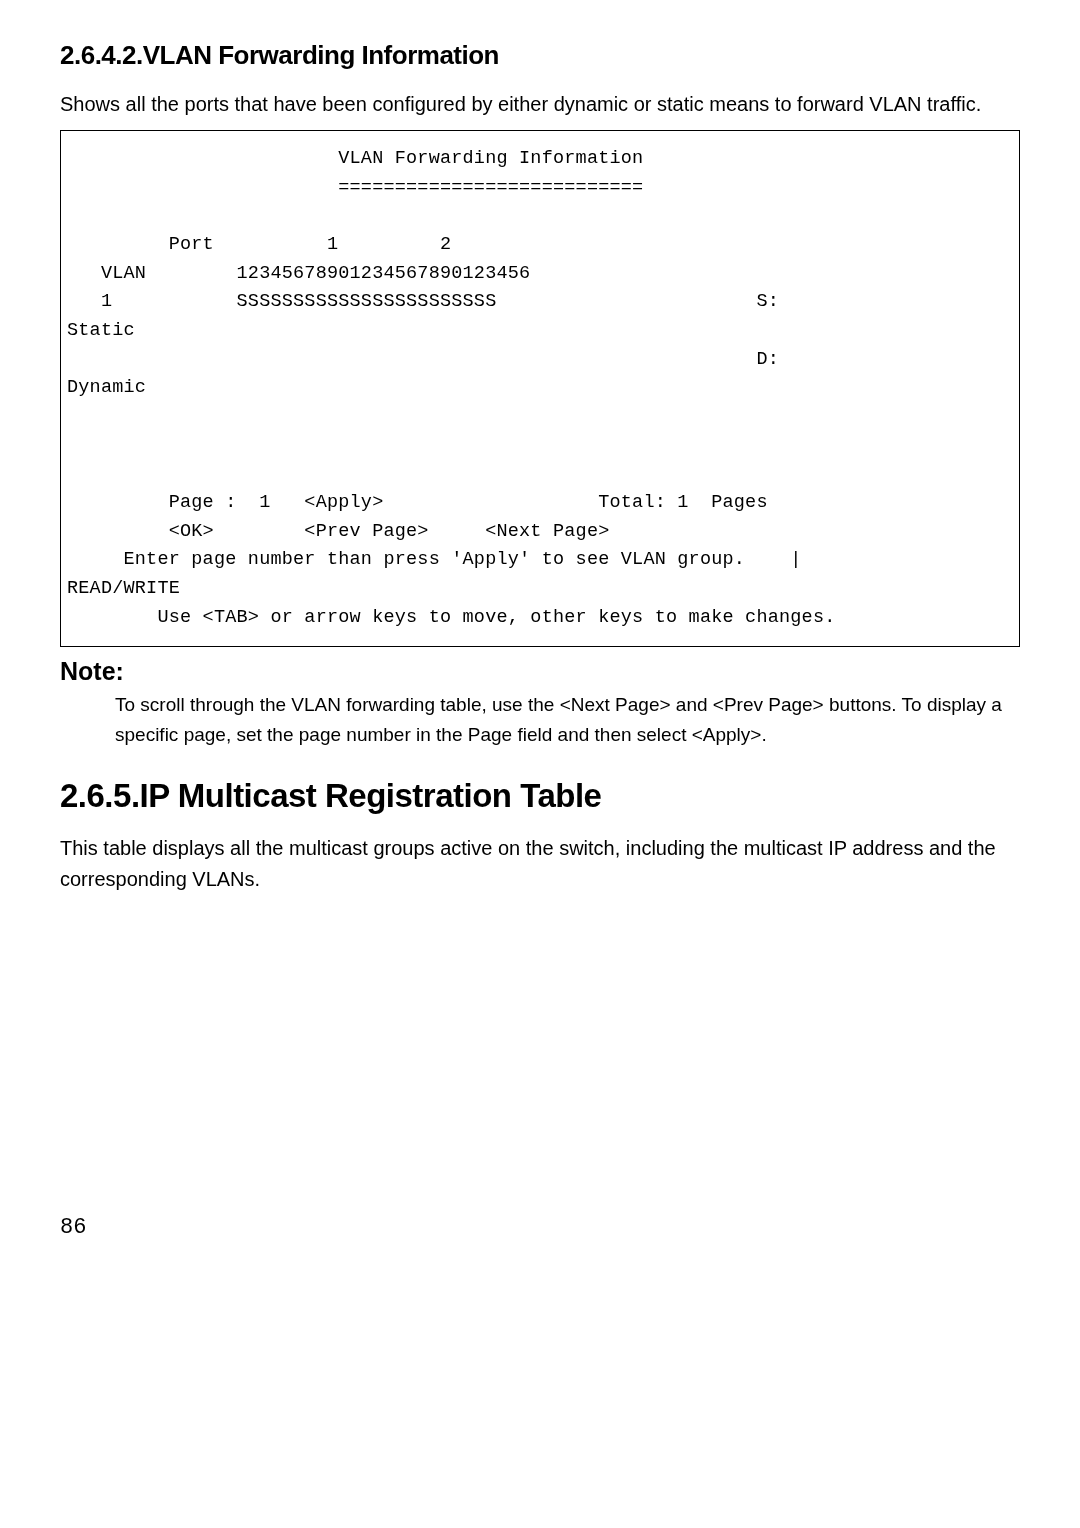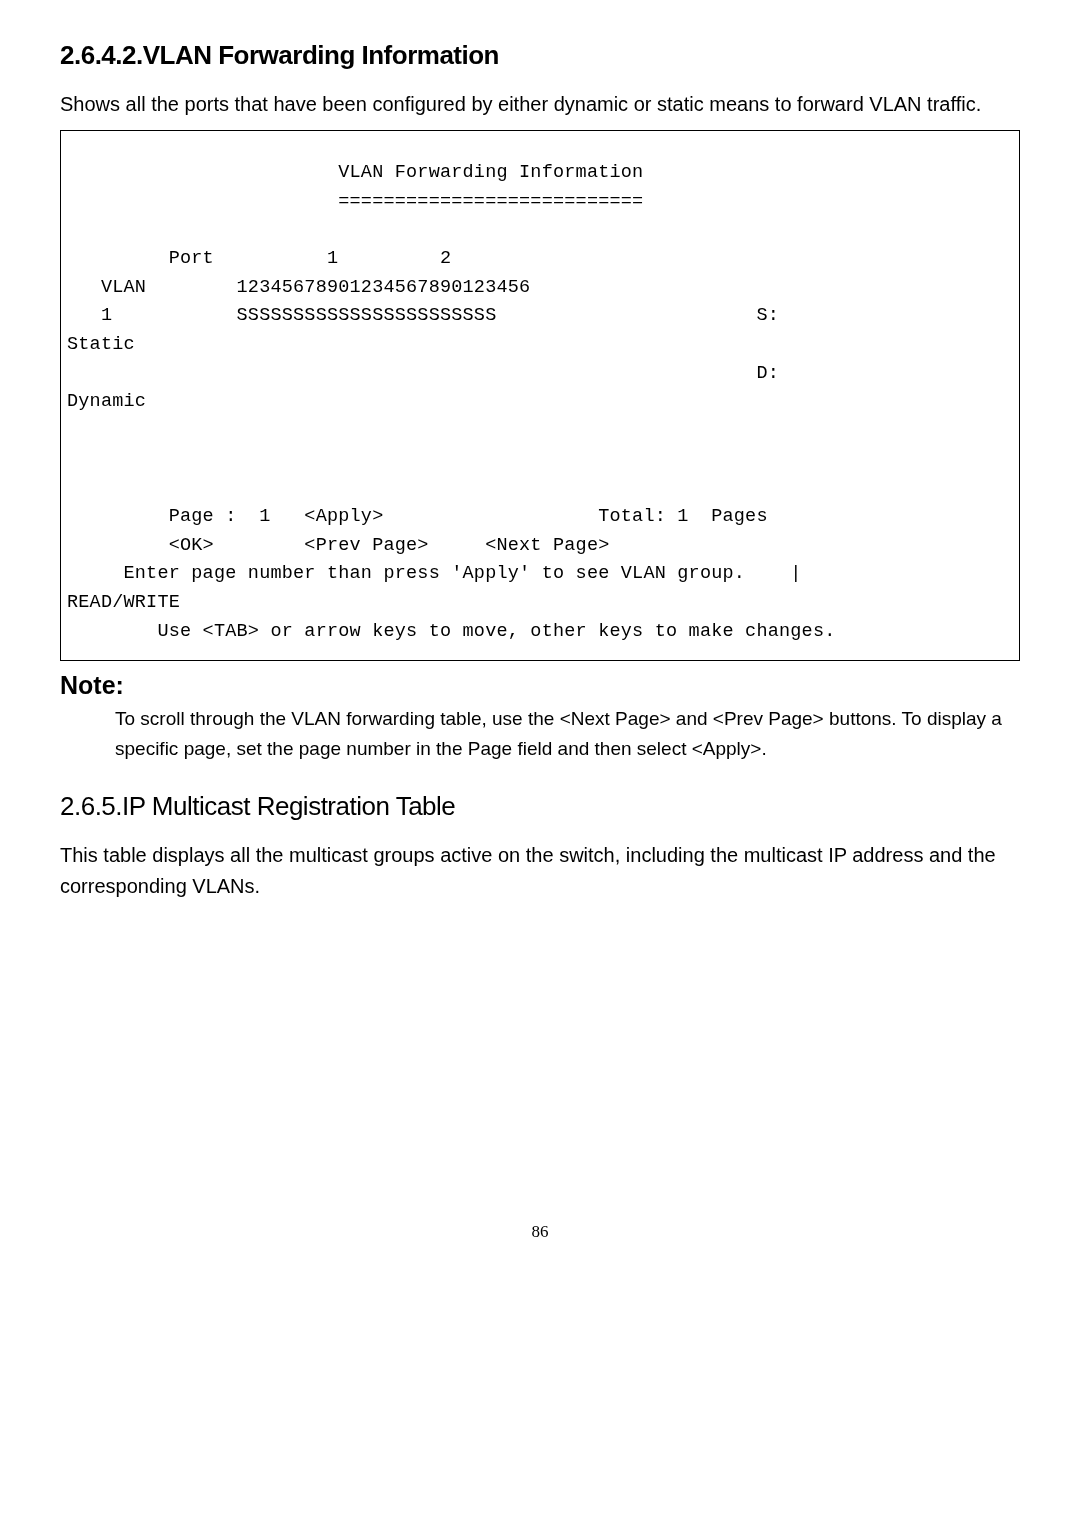--- a/index.html
+++ b/index.html
@@ -28,21 +28,21 @@
       line-height: 1.55;
       margin-bottom: 4px;
     }
 
     .content-wrap {
       margin-bottom: 10px;
     }
 
     .terminal-box {
       border: 1.5px solid #000;
-      padding: 28px 6px 14px 6px;
+      padding: 14px 6px 14px 6px;
       margin-top: 10px;
       margin-bottom: 10px;
       font-family: "Courier New", Courier, monospace;
       font-size: 18.5px;
       line-height: 1.55;
       white-space: pre;
       overflow: hidden;
       letter-spacing: 0.2px;
     }
 
@@ -59,31 +59,30 @@
     }
 
     .note-body {
       font-size: 19px;
       line-height: 1.55;
       margin-left: 55px;
       margin-bottom: 24px;
     }
 
     .section-heading-large {
-      font-size: 26px;
-      font-weight: normal;
+      font-size: 33px;
+      font-weight: bold;
       margin-top: 28px;
       margin-bottom: 18px;
       letter-spacing: -0.5px;
     }
 
     .page-number {
-      text-align: center;
-      font-family: Liberation Serif, serif;
-      font-size: 17px;
+      font-family: Liberation Mono, monospace;
+      font-size: 22px;
       margin-top: 320px;
     }
   </style>
 </head>
 <body>
 
 <div class="content-wrap">
   <h2 class="section-heading">2.6.4.2.VLAN Forwarding Information</h2>
 
   <p class="body-text">Shows all the ports that have been configured by either dynamic or static means to forward VLAN traffic.</p>

